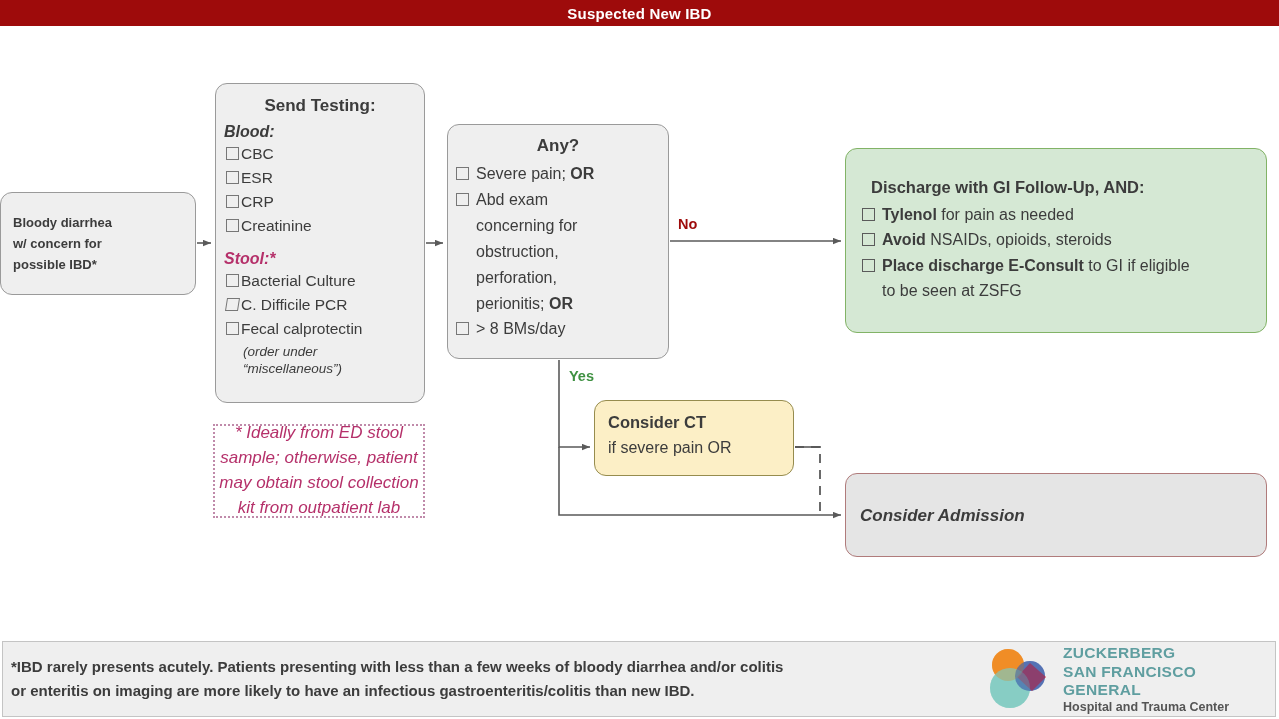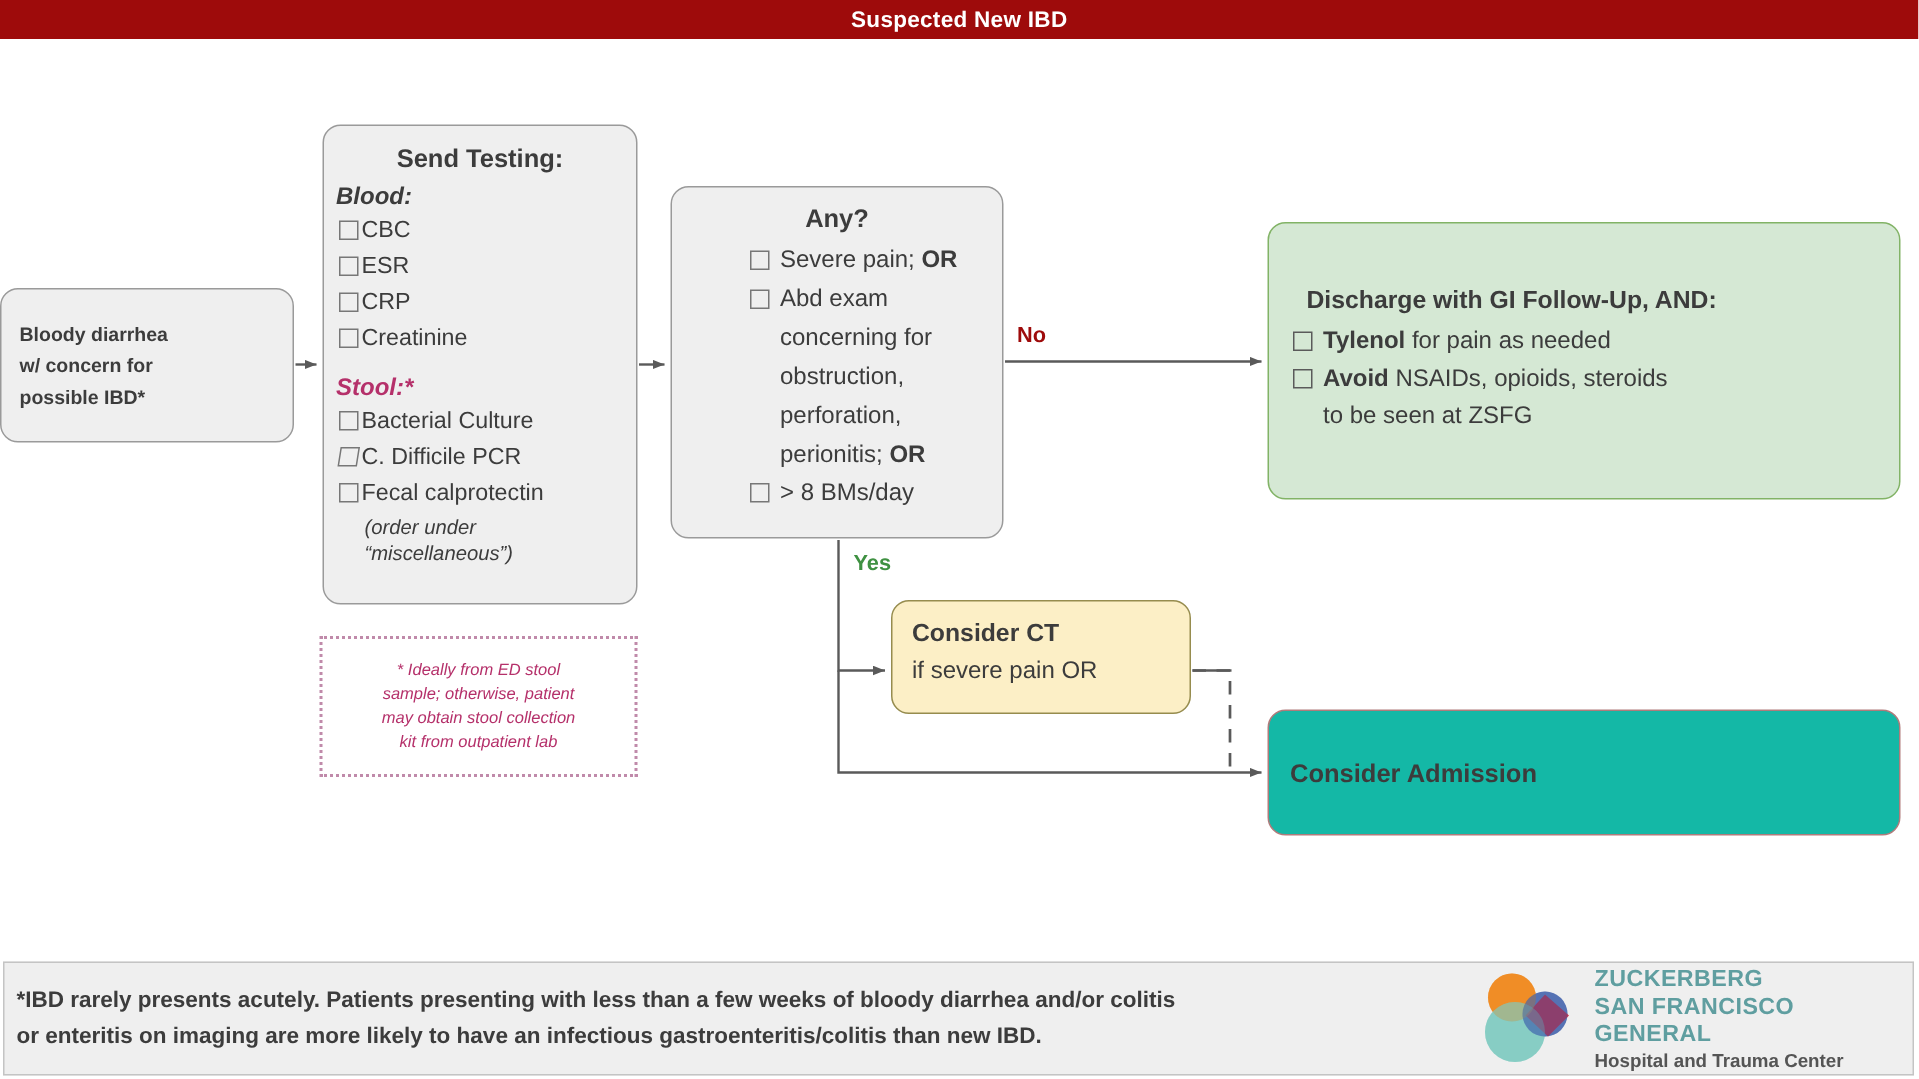--- a/index.html
+++ b/index.html
@@ -40,21 +40,21 @@
     box-sizing: border-box;
     border: 1px solid #9a9a9a;
     border-radius: 12px;
     background: #efefef;
     font-size: 15.5px;
     line-height: 1.0;
     color: #3c3c3c;
   }
   .node.green  { background: #d5e8d4; border-color: #82b366; }
   .node.yellow { background: #fcefc6; border-color: #968c4e; }
-  .node.pink   { background: #14b8a6; border-color: #b07b7b; }
+  .node.pink   { background: #e5e5e5; border-color: #b07b7b; font-style: italic; }
 
   
   #box-start {
     left: 0px; top: 192px;
     width: 196px; height: 103px;
     display: flex; align-items: center;
     padding: 0 12px;
   }
   #box-start .line {
     font-weight: bold;
@@ -109,42 +109,42 @@
 
   
   #footnote-stool {
     position: absolute;
     left: 213px; top: 424px;
     width: 212px; height: 94px;
     box-sizing: border-box;
     border: 2px dotted #c08aaa;
     color: #b5306a;
     font-style: italic;
-    font-size: 11px;
+    font-size: 17px;
     line-height: 1.47;
     text-align: center;
     display: flex;
     align-items: center;
     justify-content: center;
     padding: 0 3px;
   }
 
   
   #box-any {
     left: 447px; top: 124px;
     width: 222px; height: 235px;
     padding-top: 12px;
   }
   #box-any .hdr {
     text-align: center;
     font-weight: bold;
     font-size: 17px;
     margin-bottom: 7px;
   }
-  #box-any .chk-row { padding-left: 8px; font-size: 16px; line-height: 1.62; margin-left: 44px; }
+  #box-any .chk-row { padding-left: 8px; font-size: 16px; line-height: 1.62; }
   #box-any .chk { margin-right: 7px; margin-top: 6px; }
   #box-any .itext { display: block; }
   #box-any b { font-weight: bold; }
 
   
   #box-discharge {
     left: 845px; top: 148px;
     width: 422px; height: 185px;
     padding: 0 10px;
     display: flex;
@@ -356,20 +356,24 @@
   <div class="chk-row">
     <span class="chk"></span>
     <span><b>Tylenol</b><span> for pain as needed</span></span>
   </div>
 
   <div class="chk-row">
     <span class="chk"></span>
     <span><b>Avoid</b><span> NSAIDs, opioids, steroids</span></span>
   </div>
 
+  <div class="chk-row">
+    <span class="chk"></span>
+    <span><b>Place discharge E-Consult</b><span> to GI if eligible</span></span>
+  </div>
   <div class="cont">to be seen at ZSFG</div>
 </div>
 
 <div class="node yellow" id="box-ct">
   <div class="hdr">Consider CT</div>
   <div class="sub">if severe pain OR</div>
 </div>
 
 <div class="node pink" id="box-admit">
   <div class="hdr">Consider Admission</div>

